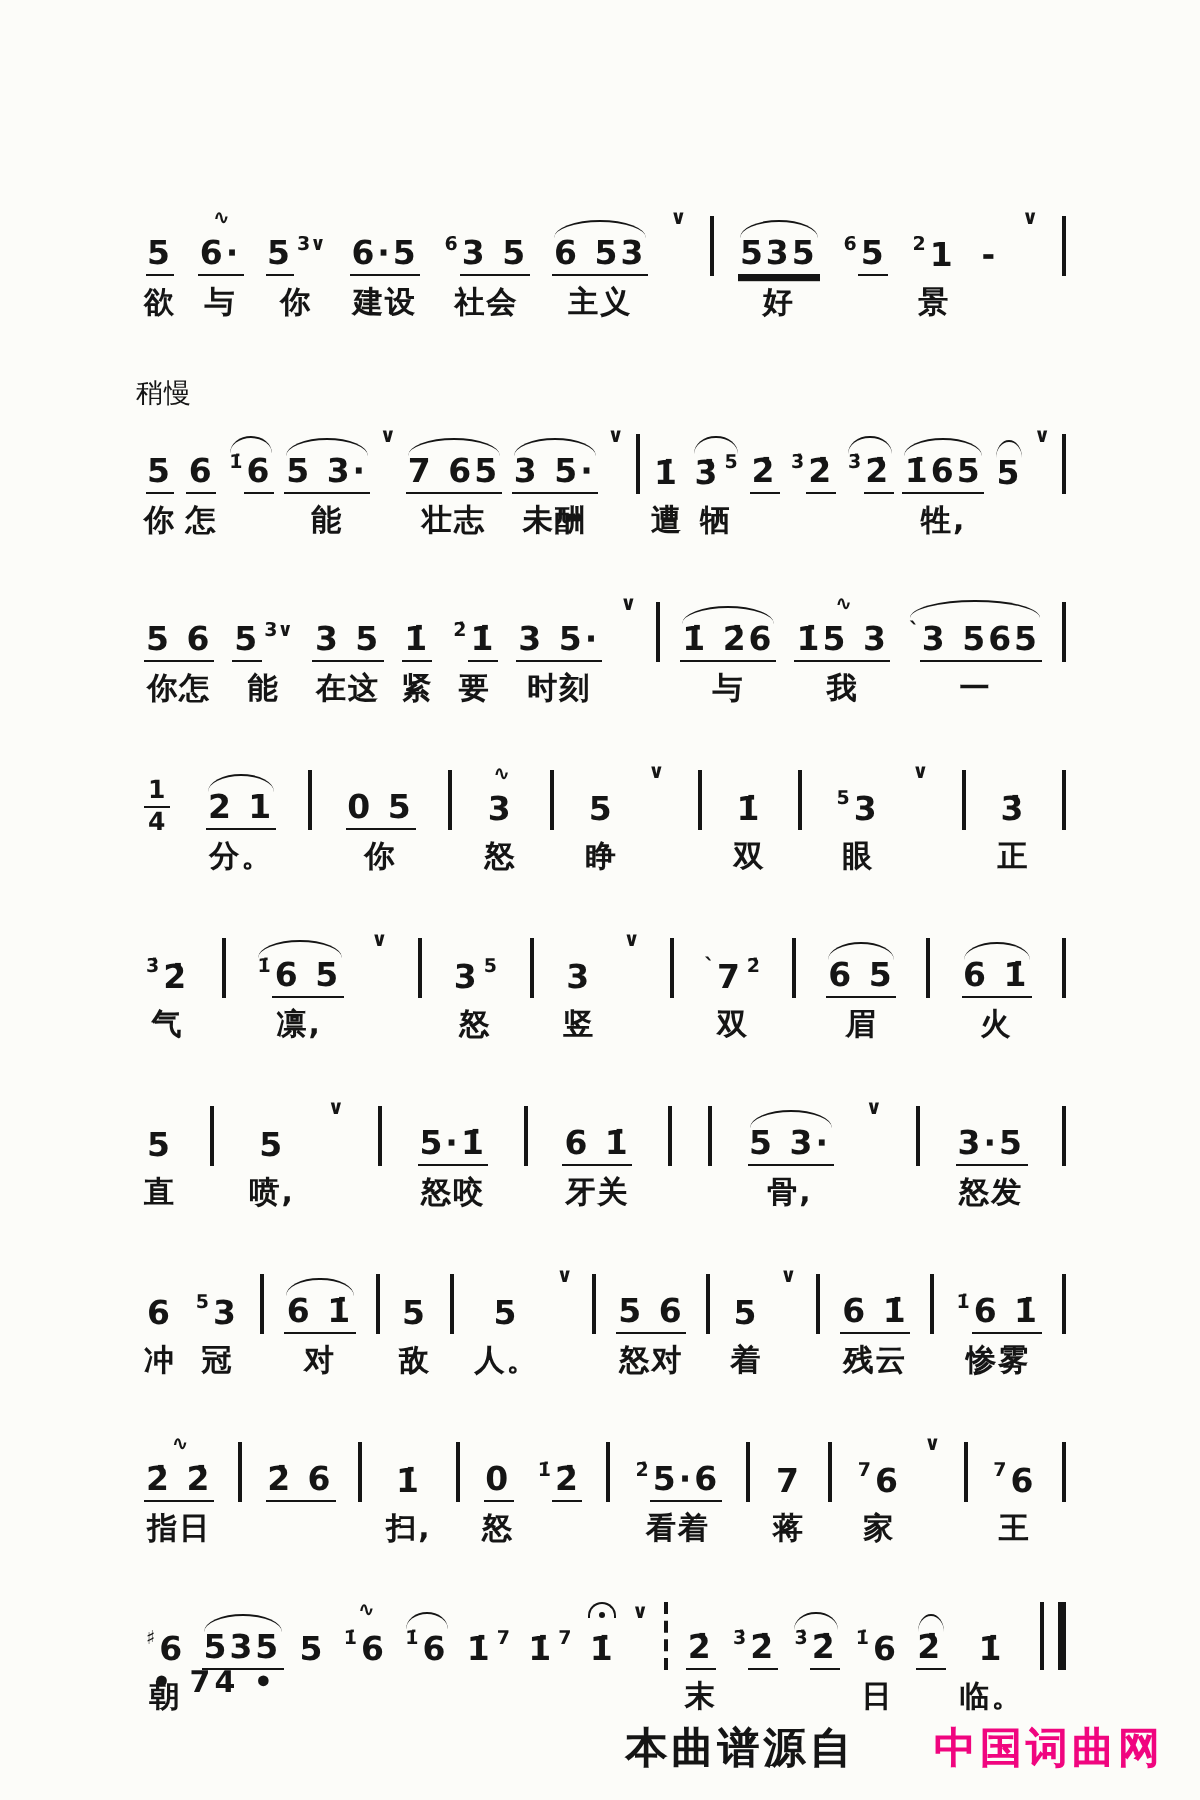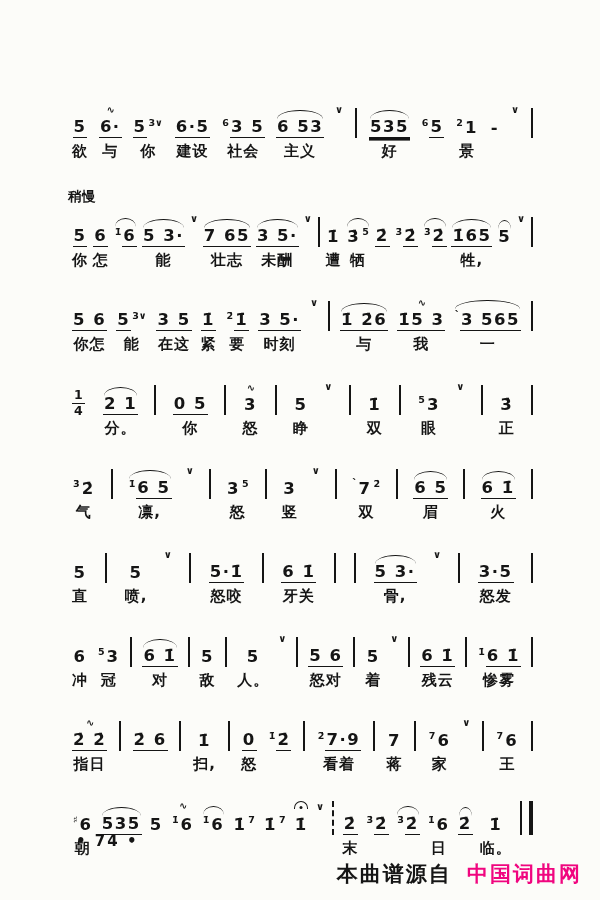--- a/index.html
+++ b/index.html
@@ -1,21 +1,21 @@
 <!DOCTYPE html>
 <html><head>
 <meta charset="utf-8">
 <style>
   html,body{margin:0;padding:0;background:#e9e9e5;}
   .page{width:600px;height:900px;margin:0 auto;background:#fcfcf9;position:relative;
         box-sizing:border-box;padding:104px 66px 0 72px;overflow:hidden;
         font-family:"DejaVu Sans",sans-serif;color:#151515;}
   .score{width:100%;}
   .system{margin-bottom:21px;}
-  .sys-label{font-weight:bold;font-size:13.5px;margin:0 0 7px -4px;letter-spacing:.5px;}
+  .sys-label{font-weight:normal;font-size:13.5px;margin:0 0 7px -4px;letter-spacing:.5px;}
   .line{display:flex;justify-content:space-between;align-items:flex-end;width:100%;}
   .tok{display:flex;flex-direction:column;align-items:center;min-width:10px;}
   .np{position:relative;display:flex;align-items:flex-end;padding-top:12px;}
   .m{font-size:16.5px;font-weight:bold;line-height:1;letter-spacing:1.5px;padding:0 1px 2px 1px;white-space:pre;}
   .u1{border-bottom:1.6px solid #151515;}
   .u2{border-bottom:1.6px solid #151515;box-shadow:0 2.6px 0 #151515;}
   .g,.s{font-size:9.5px;font-weight:bold;line-height:1;margin:0 1px 11px 1px;white-space:pre;}
   .sld{font-size:11px;font-weight:bold;margin:0 0 9px 0;}
   .slur{position:absolute;top:3px;left:1px;right:1px;height:8px;
         border-top:1.7px solid #151515;border-radius:50% 50% 0 0/100% 100% 0 0;}
@@ -29,21 +29,21 @@
       letter-spacing:1px;white-space:nowrap;}
   .bar{width:2px;height:30px;background:#151515;margin:0 1px 29px 1px;align-self:flex-end;}
   .bar.dash{width:0;background:none;border-left:2px dashed #151515;height:34px;}
   .bar.end{width:7px;background:none;border-left:2px solid #151515;border-right:4.5px solid #151515;height:34px;}
   .breath{font-size:10px;font-weight:bold;align-self:flex-end;margin:0 0 52px 0;}
   .time{display:flex;flex-direction:column;align-items:center;font-size:12.5px;font-weight:bold;
         line-height:1.15;margin:0 3px 26px 0;align-self:flex-end;}
   .time .top{border-bottom:1.6px solid #151515;padding:0 2px;}
   .pagenum{position:absolute;left:76px;bottom:50px;font-size:15px;font-weight:bold;letter-spacing:2px;}
   .footer{position:absolute;right:18px;bottom:12px;font-size:21px;font-weight:bold;letter-spacing:2px;}
-  .footer .site{margin-left:6px;text-decoration:none;cursor:pointer;}
+  .footer .site{margin-left:30px;text-decoration:none;cursor:pointer;}
 </style>
 </head>
 <body>
 
 <div class="page">
   <div class="score">
       <div class="system">
         <div class="line">
           <div class="tok">
             <div class="np">
@@ -565,21 +565,21 @@
             <div class="np">
               <span class="g">1̇</span>
               <span class="m u1">2̇</span>
             </div>
             <div class="ly"></div>
           </div>
           <div class="bar"></div>
           <div class="tok">
             <div class="np">
               <span class="g">2̇</span>
-              <span class="m u1">7·9</span>
+              <span class="m u1">5·6</span>
             </div>
             <div class="ly">看着</div>
           </div>
           <div class="bar"></div>
           <div class="tok">
             <div class="np">
               <span class="m">7</span>
             </div>
             <div class="ly">蒋</div>
           </div>

